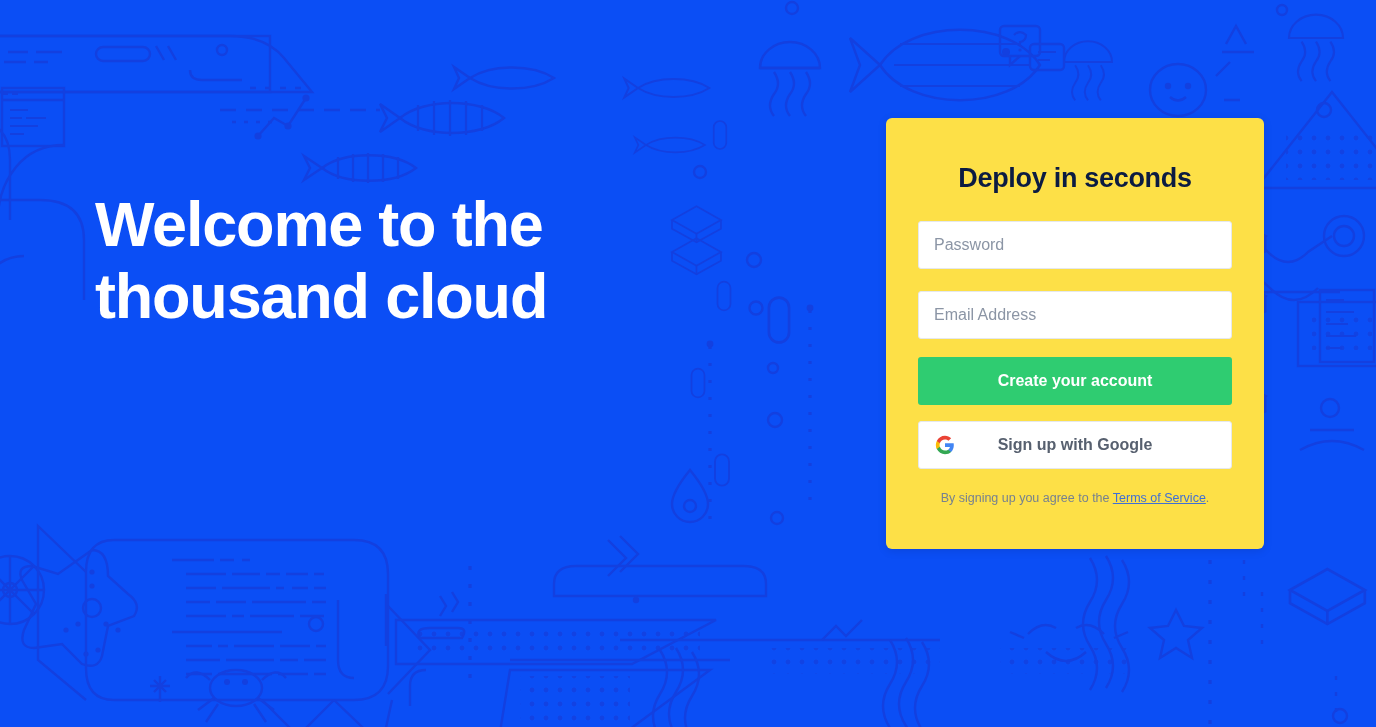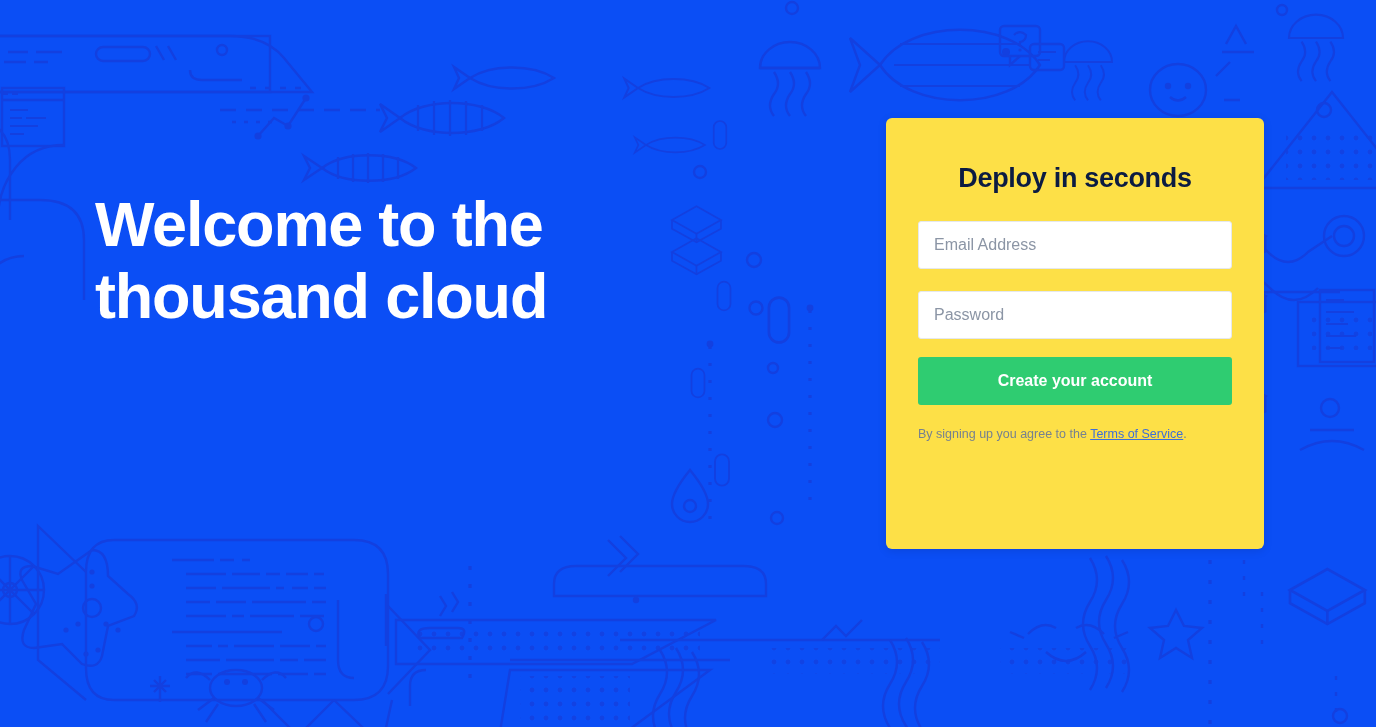--- a/index.html
+++ b/index.html
@@ -111,21 +111,21 @@
     left:0; right:0;
     text-align:center;
     color:#57606f;
     font-size:16px;
     font-weight:bold;
     font-family:"Liberation Sans", sans-serif;
     pointer-events:none;
   }
   .legal {
     margin-top:22px;
-    text-align:left;
+    text-align:center;
     font-size:12.5px;
     color:#76818f;
   }
   .legal a {
     color:#3f6fd6;
     text-decoration:underline;
   }
 </style>
 </head>
 <body>
@@ -381,25 +381,36 @@
   <div class="hero">
     <h1 class="hero-title">
       <span>Welcome to the</span><br>
       <span>thousand cloud</span>
     </h1>
   </div>
 
   <div class="card">
     <div class="card-title">Deploy in seconds</div>
 
+    <input class="field" type="password" placeholder="Password" style="">
+
     <input class="field" type="email" placeholder="Email Address" style="">
 
-    <input class="field" type="password" placeholder="Password" style="">
-
     <button class="btn-primary">Create your account</button>
 
+    <div class="btn-google">
+      <span class="g-icon">
+        <svg viewBox="0 0 48 48" width="20" height="20">
+          <path fill="#4285F4" d="M45.12 24.5c0-1.56-.14-3.06-.4-4.5H24v8.51h11.84c-.51 2.75-2.06 5.08-4.39 6.64v5.52h7.11c4.16-3.83 6.56-9.47 6.56-16.17z"></path>
+          <path fill="#34A853" d="M24 46c5.94 0 10.92-1.97 14.56-5.33l-7.11-5.52c-1.97 1.32-4.49 2.1-7.45 2.1-5.73 0-10.58-3.87-12.31-9.07H4.34v5.7C7.96 41.07 15.4 46 24 46z"></path>
+          <path fill="#FBBC05" d="M11.69 28.18C11.25 26.86 11 25.45 11 24s.25-2.86.69-4.18v-5.7H4.34A21.99 21.99 0 0 0 2 24c0 3.55.85 6.91 2.34 9.88l7.35-5.7z"></path>
+          <path fill="#EA4335" d="M24 10.75c3.23 0 6.13 1.11 8.41 3.29l6.31-6.31C34.91 4.18 29.93 2 24 2 15.4 2 7.96 6.93 4.34 14.12l7.35 5.7c1.73-5.2 6.58-9.07 12.31-9.07z"></path>
+        </svg>
+      </span>
+      <span class="g-label">Sign up with Google</span>
+    </div>
 
     <div class="legal">
       <span>By signing up you agree to the </span><a href="#">Terms of Service</a><span>.</span>
     </div>
   </div>
 
 </div>
 
 </body></html>

